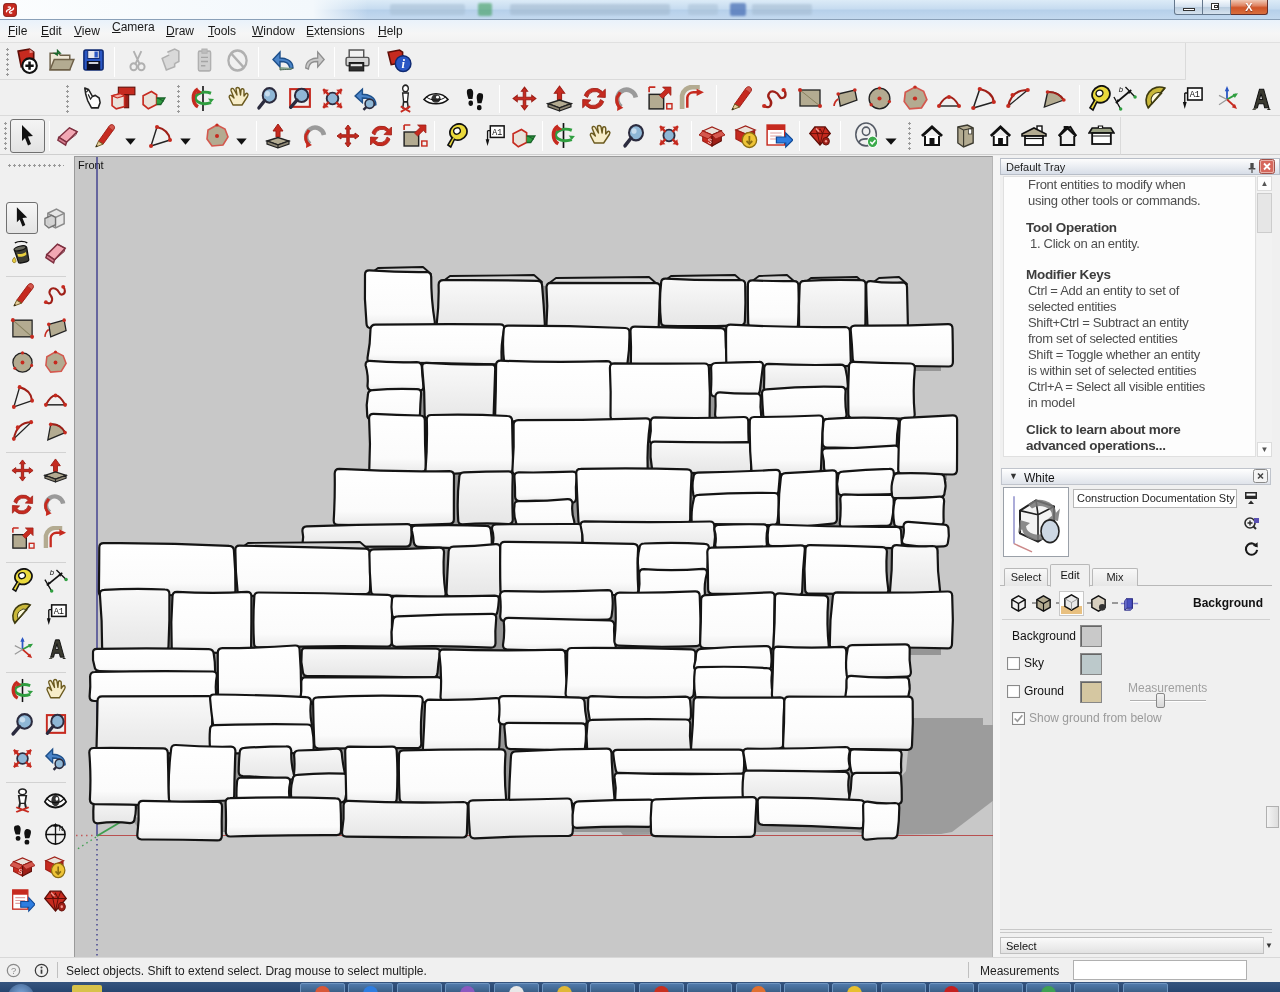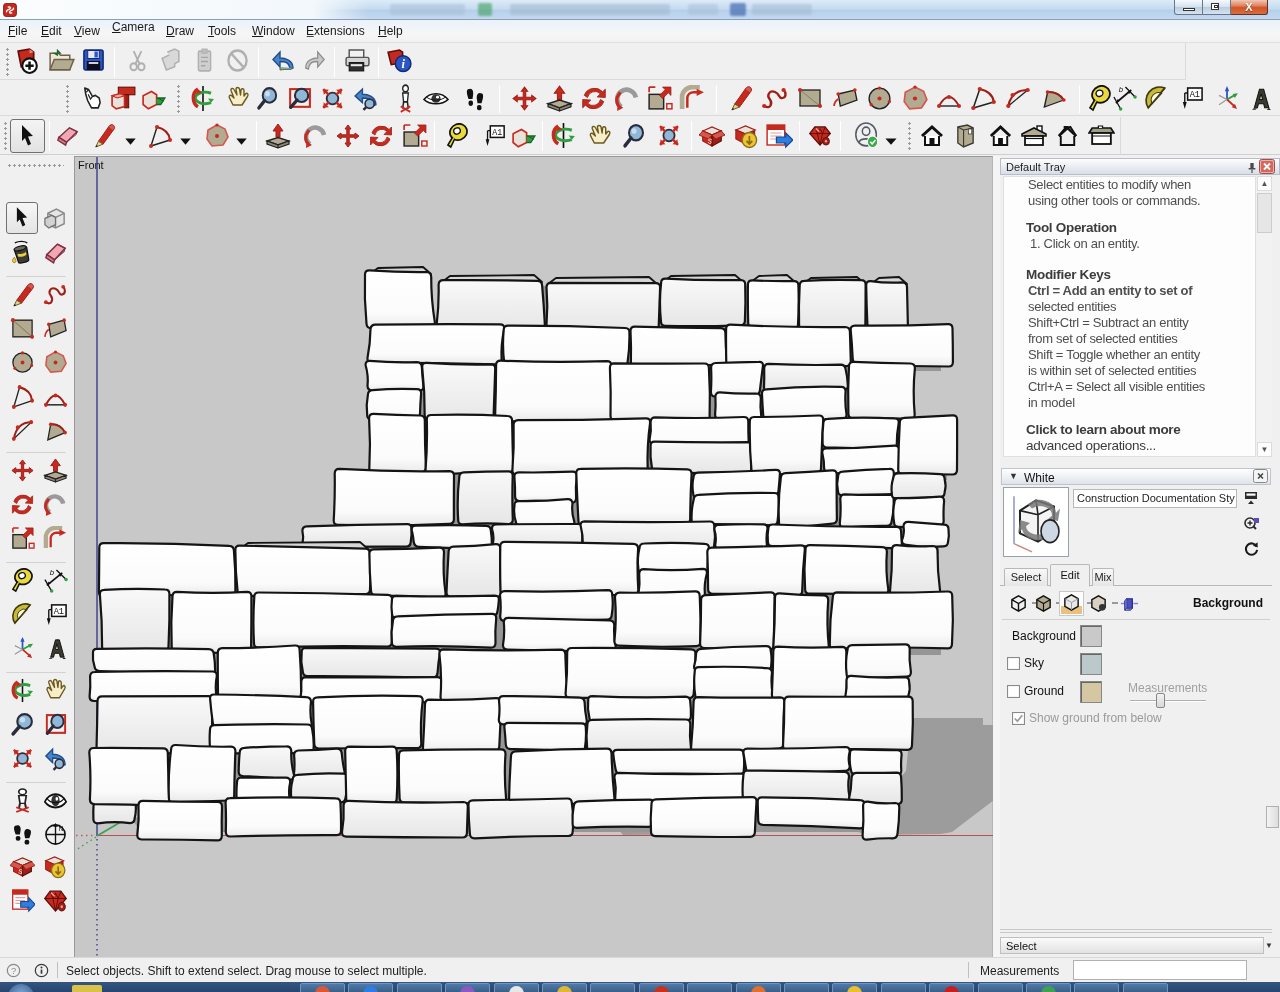--- a/index.html
+++ b/index.html
@@ -887,35 +887,35 @@
     <div style="position:absolute;left:247px;top:3px;width:10px;height:12px;"><svg viewBox="0 0 12 12" width="100%" height="100%" preserveAspectRatio="none">
         <path d="M4 1 L8 1 L8 6 L10 6 L10 7.4 L2 7.4 L2 6 L4 6 Z" fill="#4a4a4a"></path>
         <path d="M6 7.4 L6 11" stroke="#4a4a4a" stroke-width="1.4"></path>
       </svg></div>
     <div style="position:absolute;left:259px;top:2px;width:16px;height:15px;"><svg viewBox="0 0 16 15" width="100%" height="100%" preserveAspectRatio="none">
         <rect x="0.5" y="0.5" width="15" height="14" rx="2" fill="#e8b0a8" stroke="#a05048"></rect>
         <rect x="2" y="2" width="12" height="11" rx="1" fill="#d6675c"></rect>
         <path d="M5 4.5 L11 10.5 M11 4.5 L5 10.5" stroke="#fff" stroke-width="1.8"></path>
       </svg></div>
     <div class="abs" style="left:3px;top:19px;width:253px;height:281px;background:#fdfdfd;border:1px solid #e0e0e0"></div>
-    <div class="abs" style="left:28px;top:20px;font-size:13px;font-weight:normal;color:#4e4e4e;letter-spacing:-0.3px">Select entities to modify when</div>
+    <div class="abs" style="left:28px;top:20px;font-size:13px;font-weight:normal;color:#4e4e4e;letter-spacing:-0.3px">Front entities to modify when</div>
     <div class="abs" style="left:28px;top:36px;font-size:13px;font-weight:normal;color:#4e4e4e;letter-spacing:-0.3px">using other tools or commands.</div>
     <div class="abs" style="left:26px;top:63px;font-size:13.5px;font-weight:bold;color:#3c3c3c;letter-spacing:-0.3px">Tool Operation</div>
     <div class="abs" style="left:30px;top:79px;font-size:13px;font-weight:normal;color:#4e4e4e;letter-spacing:-0.3px">1. Click on an entity.</div>
     <div class="abs" style="left:26px;top:110px;font-size:13.5px;font-weight:bold;color:#3c3c3c;letter-spacing:-0.3px">Modifier Keys</div>
-    <div class="abs" style="left:28px;top:126px;font-size:13px;font-weight:bold;color:#4e4e4e;letter-spacing:-0.3px">Ctrl = Add an entity to set of</div>
+    <div class="abs" style="left:28px;top:126px;font-size:13px;font-weight:normal;color:#4e4e4e;letter-spacing:-0.3px">Ctrl = Add an entity to set of</div>
     <div class="abs" style="left:28px;top:142px;font-size:13px;font-weight:normal;color:#4e4e4e;letter-spacing:-0.3px">selected entities</div>
     <div class="abs" style="left:28px;top:158px;font-size:13px;font-weight:normal;color:#4e4e4e;letter-spacing:-0.3px">Shift+Ctrl = Subtract an entity</div>
     <div class="abs" style="left:28px;top:174px;font-size:13px;font-weight:normal;color:#4e4e4e;letter-spacing:-0.3px">from set of selected entities</div>
     <div class="abs" style="left:28px;top:190px;font-size:13px;font-weight:normal;color:#4e4e4e;letter-spacing:-0.3px">Shift = Toggle whether an entity</div>
     <div class="abs" style="left:28px;top:206px;font-size:13px;font-weight:normal;color:#4e4e4e;letter-spacing:-0.3px">is within set of selected entities</div>
     <div class="abs" style="left:28px;top:222px;font-size:13px;font-weight:normal;color:#4e4e4e;letter-spacing:-0.3px">Ctrl+A = Select all visible entities</div>
     <div class="abs" style="left:28px;top:238px;font-size:13px;font-weight:normal;color:#4e4e4e;letter-spacing:-0.3px">in model</div>
     <div class="abs" style="left:26px;top:265px;font-size:13.5px;font-weight:bold;color:#3c3c3c;letter-spacing:-0.3px">Click to learn about more</div>
-    <div class="abs" style="left:26px;top:281px;font-size:13.5px;font-weight:normal;color:#3c3c3c;letter-spacing:-0.3px">advanced operations...</div>
+    <div class="abs" style="left:26px;top:281px;font-size:13.5px;font-weight:bold;color:#3c3c3c;letter-spacing:-0.3px">advanced operations...</div>
     <div class="abs" style="left:257px;top:19px;width:15px;height:281px;background:#f2f2f2"></div>
     <div class="abs" style="left:257px;top:19px;width:15px;height:15px;background:#fdfdfd;border:1px solid #dcdcdc;font-size:8px;color:#555;text-align:center;line-height:14px">▲</div>
     <div class="abs" style="left:257px;top:285px;width:15px;height:15px;background:#fdfdfd;border:1px solid #dcdcdc;font-size:8px;color:#555;text-align:center;line-height:14px">▼</div>
     <div class="abs" style="left:257px;top:36px;width:15px;height:40px;background:#e6e6e6;border:1px solid #ccc"></div>
     <div class="abs" style="left:1px;top:311px;width:270px;height:17px;background:linear-gradient(180deg,#ffffff,#dfe3ea);border:1px solid #c0c4cc">
       <span style="position:absolute;left:7px;top:2px;font-size:9px;color:#333">▼</span>
       <span style="position:absolute;left:22px;top:2px;font-size:12px;color:#111">White</span>
     </div>
     <div style="position:absolute;left:253px;top:312px;width:15px;height:14px;"><svg viewBox="0 0 15 14" width="100%" height="100%" preserveAspectRatio="none">
         <rect x="0.5" y="0.5" width="14" height="13" rx="2" fill="#f4f4f4" stroke="#8a8a8a"></rect>
@@ -943,21 +943,21 @@
         <path d="M11.5 11.5 L14 14" stroke="#2a2a2a" stroke-width="2"></path>
         <rect x="12" y="3" width="5" height="5" fill="#5a50b4"></rect>
       </svg></div>
     <div style="position:absolute;left:243px;top:383px;width:17px;height:17px;"><svg viewBox="0 0 18 18" width="100%" height="100%" preserveAspectRatio="none">
         <path d="M14.5 7 A6 6 0 1 0 15 10.5" fill="none" stroke="#1a1a1a" stroke-width="2.2"></path>
         <path d="M15.5 2.5 L15.5 8 L10.5 6 Z" fill="#1a1a1a"></path>
       </svg></div>
     <div class="abs" style="left:0px;top:428px;width:272px;height:1px;background:#b8b8b8"></div>
     <div class="abs" style="left:4px;top:411px;width:44px;height:18px;background:linear-gradient(180deg,#f8f8f8,#e6e6e6);border:1px solid #b8b8b8;border-bottom:none;border-radius:2px 2px 0 0;font-size:11px;text-align:center;line-height:17px;color:#222">Select</div>
     <div class="abs" style="left:50px;top:407px;width:40px;height:23px;background:#f0f0f0;border:1px solid #b8b8b8;border-bottom:1px solid #f0f0f0;border-radius:2px 2px 0 0;font-size:11px;text-align:center;line-height:20px;color:#111">Edit</div>
-    <div class="abs" style="left:92px;top:411px;width:22px;height:18px;background:linear-gradient(180deg,#f8f8f8,#e6e6e6);border:1px solid #b8b8b8;border-bottom:none;border-radius:2px 2px 0 0;font-size:11px;text-align:center;line-height:17px;color:#222">Mix</div>
+    <div class="abs" style="left:92px;top:411px;width:46px;height:18px;background:linear-gradient(180deg,#f8f8f8,#e6e6e6);border:1px solid #b8b8b8;border-bottom:none;border-radius:2px 2px 0 0;font-size:11px;text-align:center;line-height:17px;color:#222">Mix</div>
     <div style="position:absolute;left:9px;top:437px;width:19px;height:19px;"><svg viewBox="0 0 20 20" width="100%" height="100%" preserveAspectRatio="none">
         <path d="M3 6 L10 2 L17 6 L17 14 L10 18 L3 14 Z M3 6 L10 10 L17 6 M10 10 L10 18" fill="none" stroke="#111" stroke-width="1.5"></path>
       </svg></div>
     <div class="abs" style="left:32px;top:445px;width:4px;height:2px;background:#999"></div>
     <div style="position:absolute;left:34px;top:437px;width:19px;height:19px;"><svg viewBox="0 0 20 20" width="100%" height="100%" preserveAspectRatio="none">
         <path d="M3 6 L10 2 L17 6 L17 14 L10 18 L3 14 Z" fill="#b3ab91" stroke="#111" stroke-width="1.5"></path>
         <path d="M3 6 L10 10 L17 6 M10 10 L10 18" fill="none" stroke="#111" stroke-width="1.2"></path>
       </svg></div>
     <div class="abs" style="left:56px;top:445px;width:4px;height:2px;background:#999"></div>
     <div class="abs" style="left:59px;top:434px;width:25px;height:25px;background:#fdfdfd;border:1px solid #c8c8c8"></div>

